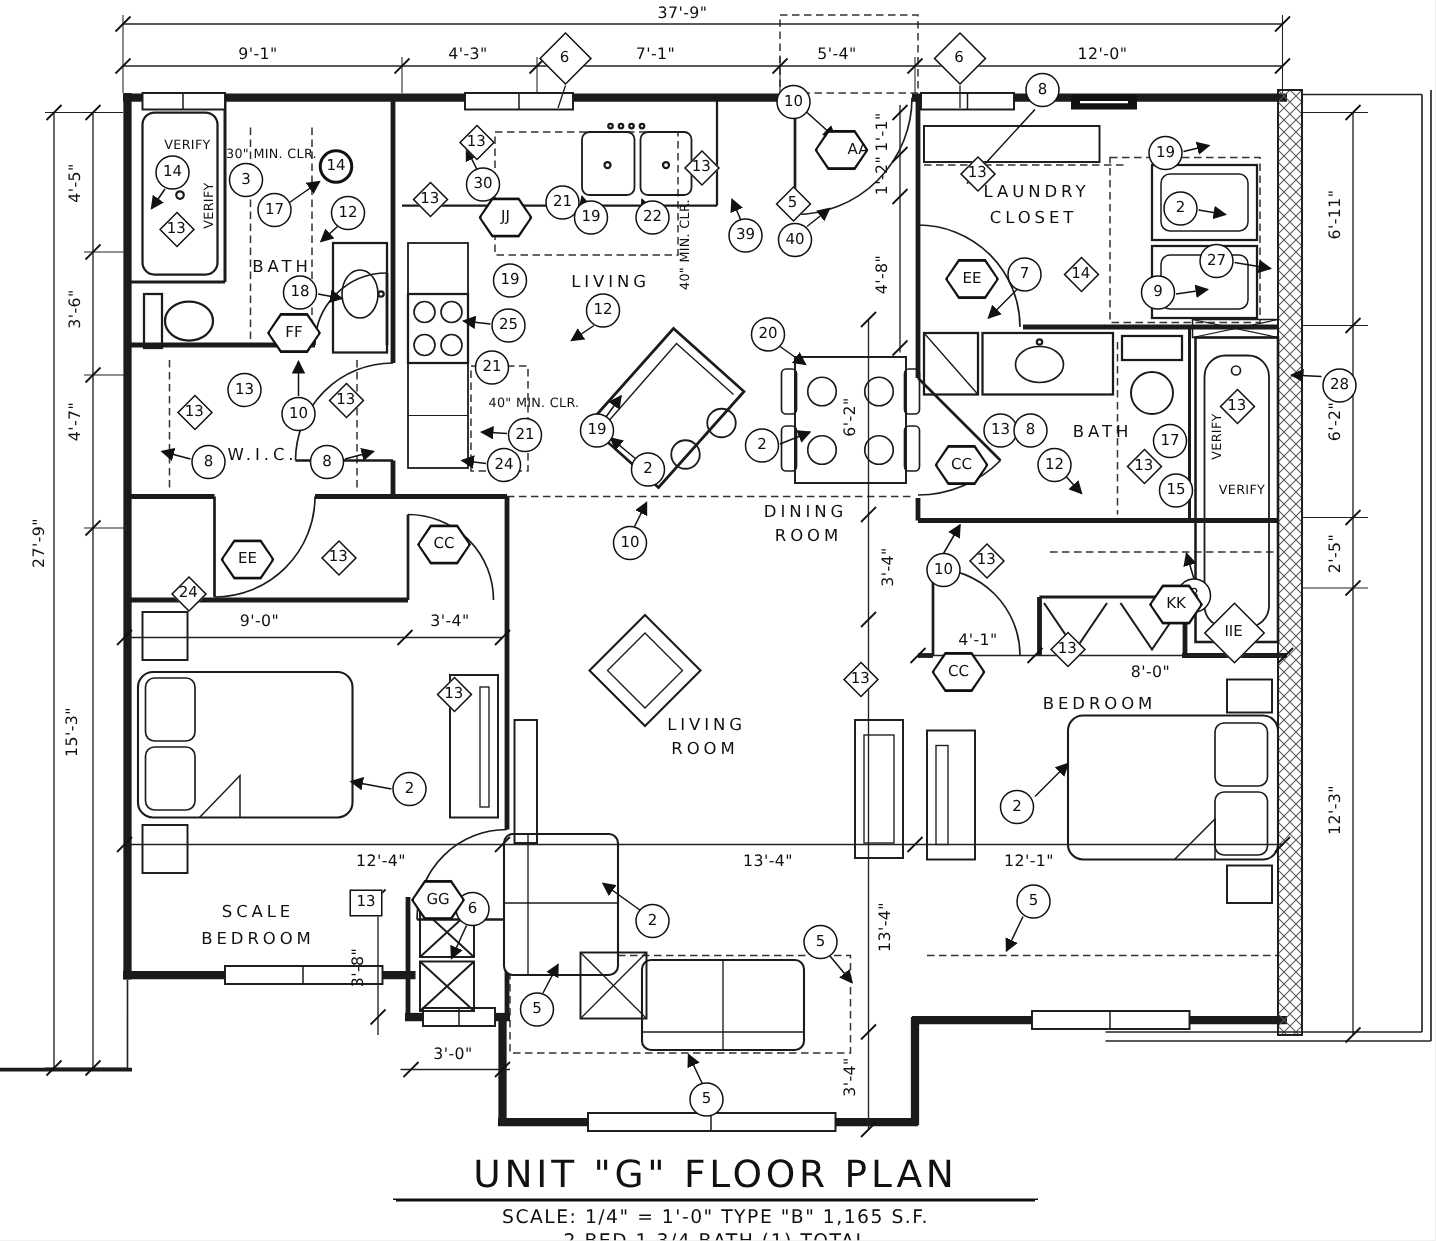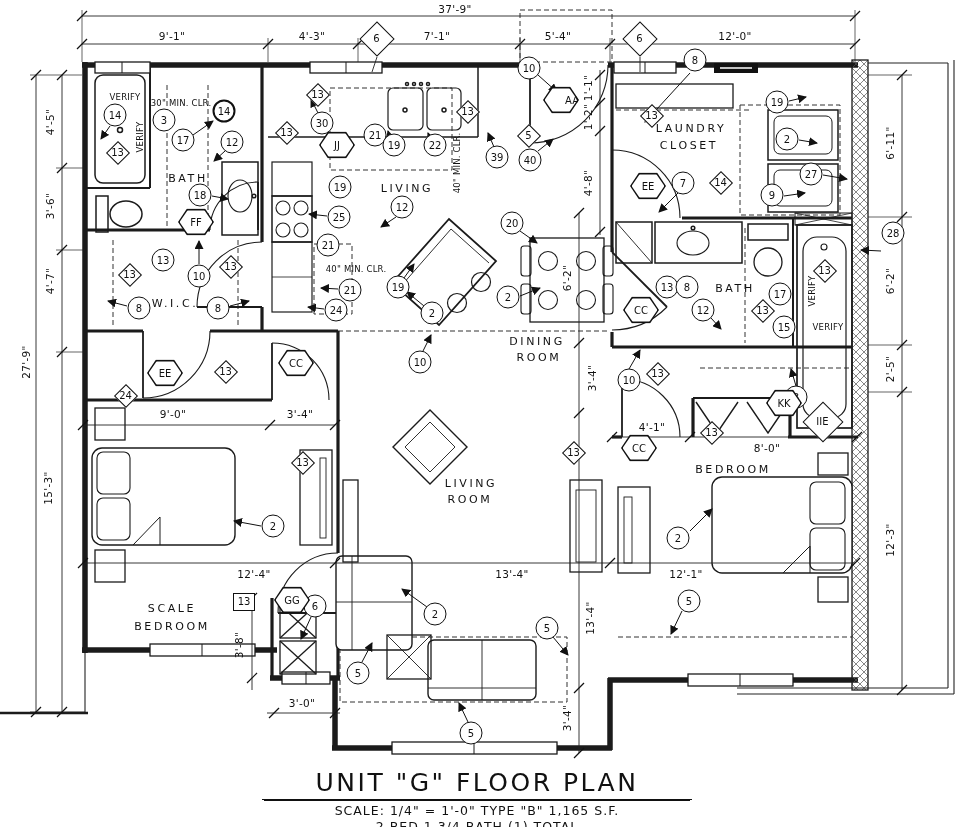--- a/index.html
+++ b/index.html
@@ -433,21 +433,21 @@
       <div class="kn c" style="left: 163px; top: 260px;">13</div>
       <div class="kn c" style="left: 199px; top: 276px;">10</div>
       <div class="kn c" style="left: 139px; top: 308px;">8</div>
       <div class="kn c" style="left: 218px; top: 308px;">8</div>
       <div class="kn c" style="left: 420px; top: 362px;">10</div>
       <div class="kn c" style="left: 667px; top: 287px;">13</div>
       <div class="kn c" style="left: 687px; top: 287px;">8</div>
       <div class="kn c" style="left: 780px; top: 294px;">17</div>
       <div class="kn c" style="left: 703px; top: 310px;">12</div>
       <div class="kn c" style="left: 784px; top: 327px;">15</div>
-      <div class="kn c" style="left: 893px; top: 233px;">28</div>
+      <div class="kn c" style="left: 893px; top: 257px;">28</div>
       <div class="kn c" style="left: 629px; top: 380px;">10</div>
       <div class="kn c" style="left: 796px; top: 397px;">8</div>
       <div class="kn c" style="left: 273px; top: 526px;">2</div>
       <div class="kn c" style="left: 315px; top: 606px;">6</div>
       <div class="kn c" style="left: 435px; top: 614px;">2</div>
       <div class="kn c" style="left: 358px; top: 673px;">5</div>
       <div class="kn c" style="left: 547px; top: 628px;">5</div>
       <div class="kn c" style="left: 471px; top: 733px;">5</div>
       <div class="kn c" style="left: 678px; top: 538px;">2</div>
       <div class="kn c" style="left: 689px; top: 601px;">5</div>

